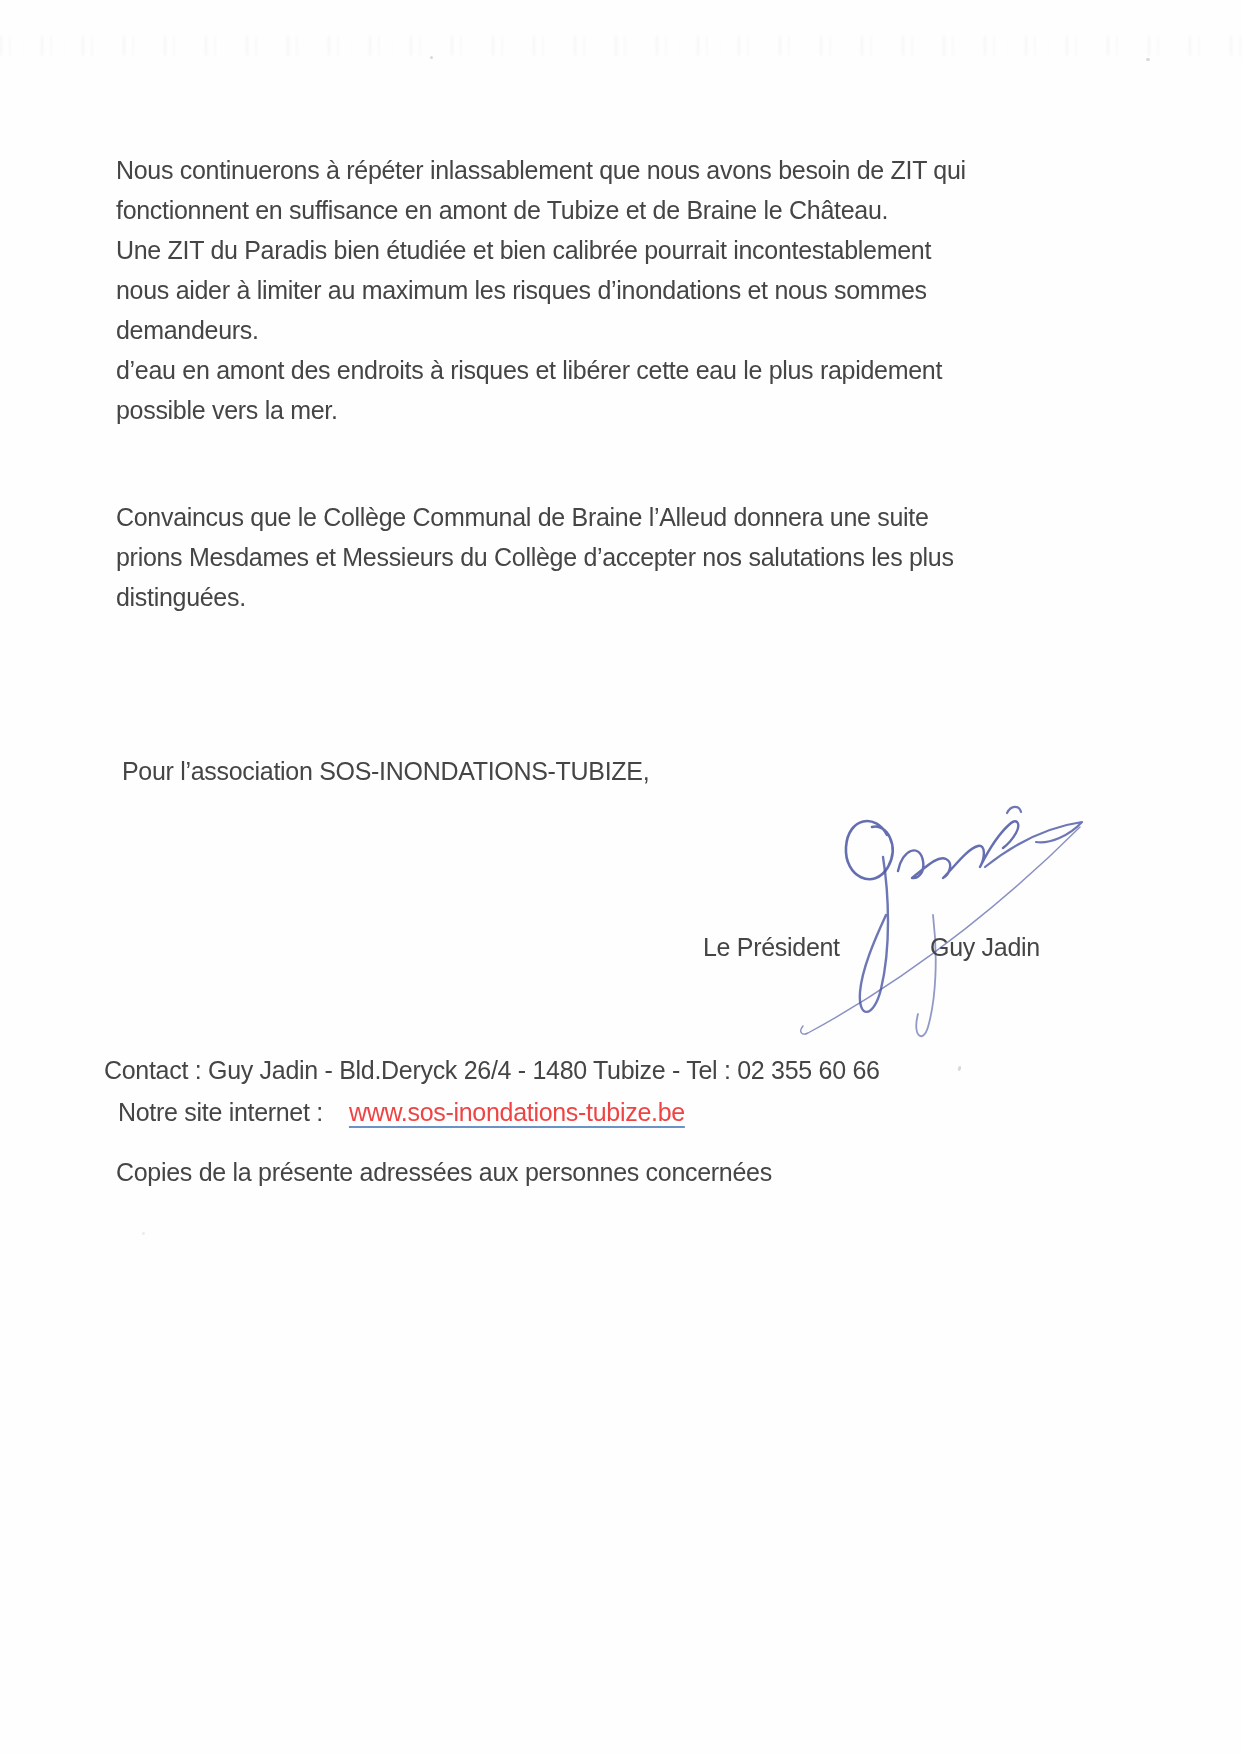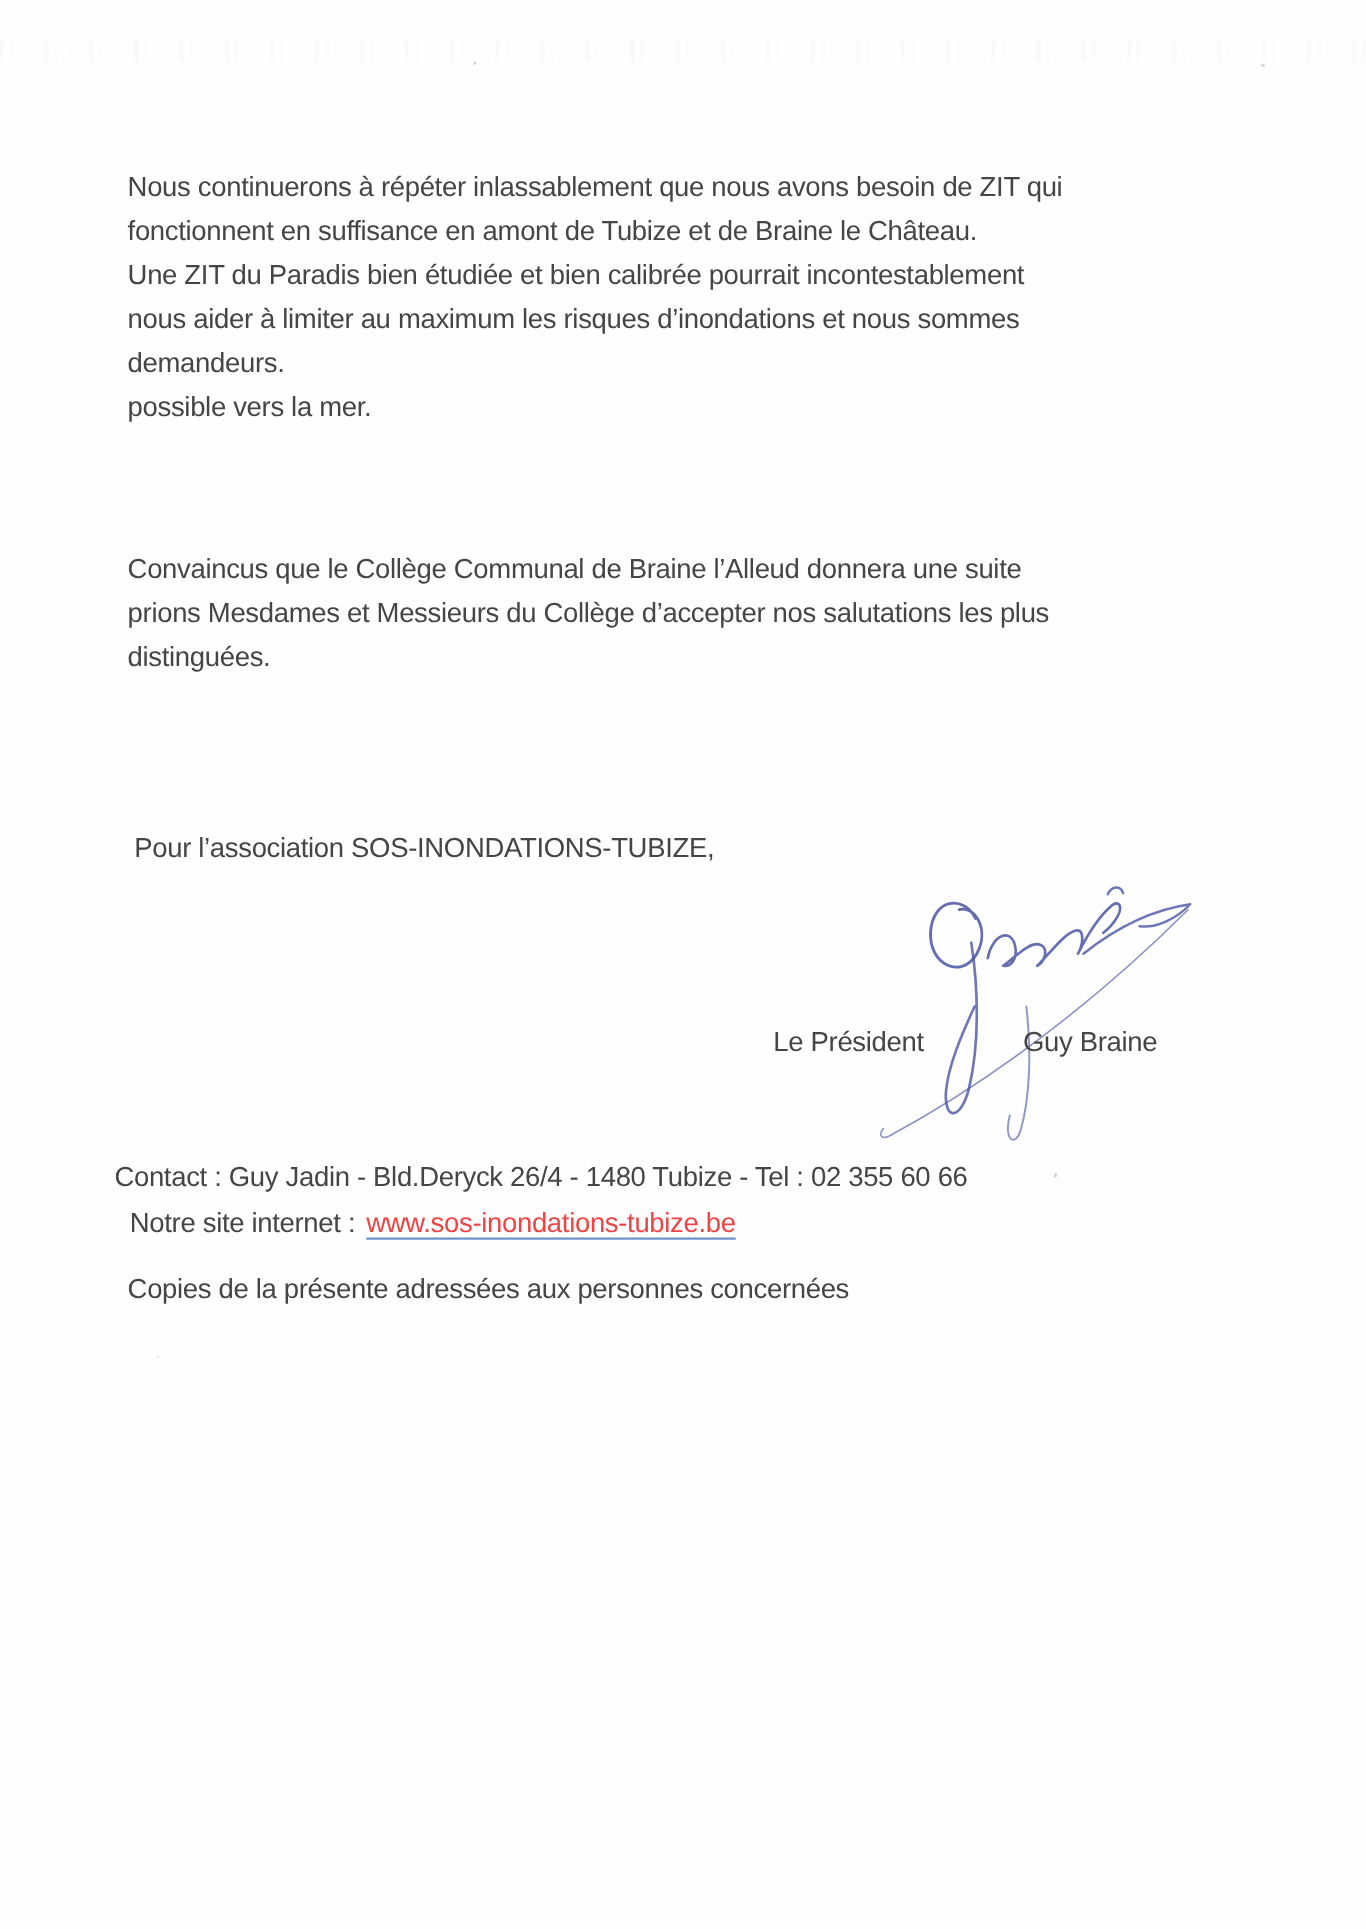--- a/index.html
+++ b/index.html
@@ -35,21 +35,21 @@
 
   .para1{left:116px;top:150px;}
   .para2{left:116px;top:497px;}
   .closing{left:122px;top:751px;}
 
   .sig-role{left:703px;top:927px;}
   .sig-name{left:930px;top:927px;}
   .signature-svg{position:absolute;left:690px;top:715px;width:410px;height:335px;}
 
   .contact-line{left:104px;top:1050px;}
-  .website-line{left:118px;top:1092px;display:flex;gap:10px;}
+  .website-line{left:118px;top:1092px;display:flex;gap:26px;}
   .website-link{
     color:#ef4444;
     text-decoration:underline;
     text-decoration-color:#6a92c9;
     text-underline-offset:5px;
     cursor:pointer;
   }
   .copies-line{left:116px;top:1152px;}
 </style>
 </head>
@@ -62,20 +62,21 @@
   <div class="speck s2"></div>
   <div class="speck s3"></div>
   <div class="speck s4"></div>
 
   <div class="block para1">
     <div class="line">Nous continuerons à répéter inlassablement que nous avons besoin de ZIT qui</div>
     <div class="line">fonctionnent en suffisance en amont de Tubize et de Braine le Château.</div>
     <div class="line">Une ZIT du Paradis bien étudiée et bien calibrée pourrait incontestablement</div>
     <div class="line">nous aider à limiter au maximum les risques d’inondations et nous sommes</div>
     <div class="line">demandeurs.</div>
+    <div class="line">d’eau en amont des endroits à risques et libérer cette eau le plus rapidement</div>
     <div class="line">possible vers la mer.</div>
   </div>
 
   <div class="block para2">
     <div class="line">Convaincus que le Collège Communal de Braine l’Alleud donnera une suite</div>
     <div class="line">prions Mesdames et Messieurs du Collège d’accepter nos salutations les plus</div>
     <div class="line">distinguées.</div>
   </div>
 
   <div class="block closing line">Pour l’association SOS-INONDATIONS-TUBIZE,</div>
@@ -91,21 +92,21 @@
     <path d="M208,156 C212,134 230,128 233,146 C235,158 228,164 222,163 C234,154 247,140 256,144 C264,148 259,160 253,163 C265,151 277,134 288,131 C296,129 295,143 290,152 C298,136 309,118 321,108 C327,103 331,109 326,118 C322,125 317,130 313,133" stroke-width="2.4" stroke-opacity="0.85"></path>
 
     <path d="M317,98 C321,90 329,90 331,97" stroke-width="2.2" stroke-opacity="0.8"></path>
 
     <path d="M295,152 C325,128 357,112 392,107 C379,121 360,129 346,127" stroke-width="2.2" stroke-opacity="0.8"></path>
 
     <path d="M390,112 C332,170 235,255 118,318 C112,321 108,317 113,311" stroke-width="1.4" stroke-opacity="0.65"></path>
   </svg>
 
   <div class="block sig-role line">Le Président</div>
-  <div class="block sig-name line">Guy Braine</div>
+  <div class="block sig-name line">Guy Jadin</div>
 
   <div class="block contact-line line">Contact : Guy Jadin - Bld.Deryck 26/4 - 1480 Tubize - Tel : 02 355 60 66</div>
 
   <div class="block website-line">
     <span class="line">Notre site internet :</span>
     <a class="line website-link">www.sos-inondations-tubize.be</a>
   </div>
 
   <div class="block copies-line line">Copies de la présente adressées aux personnes concernées</div>
 

